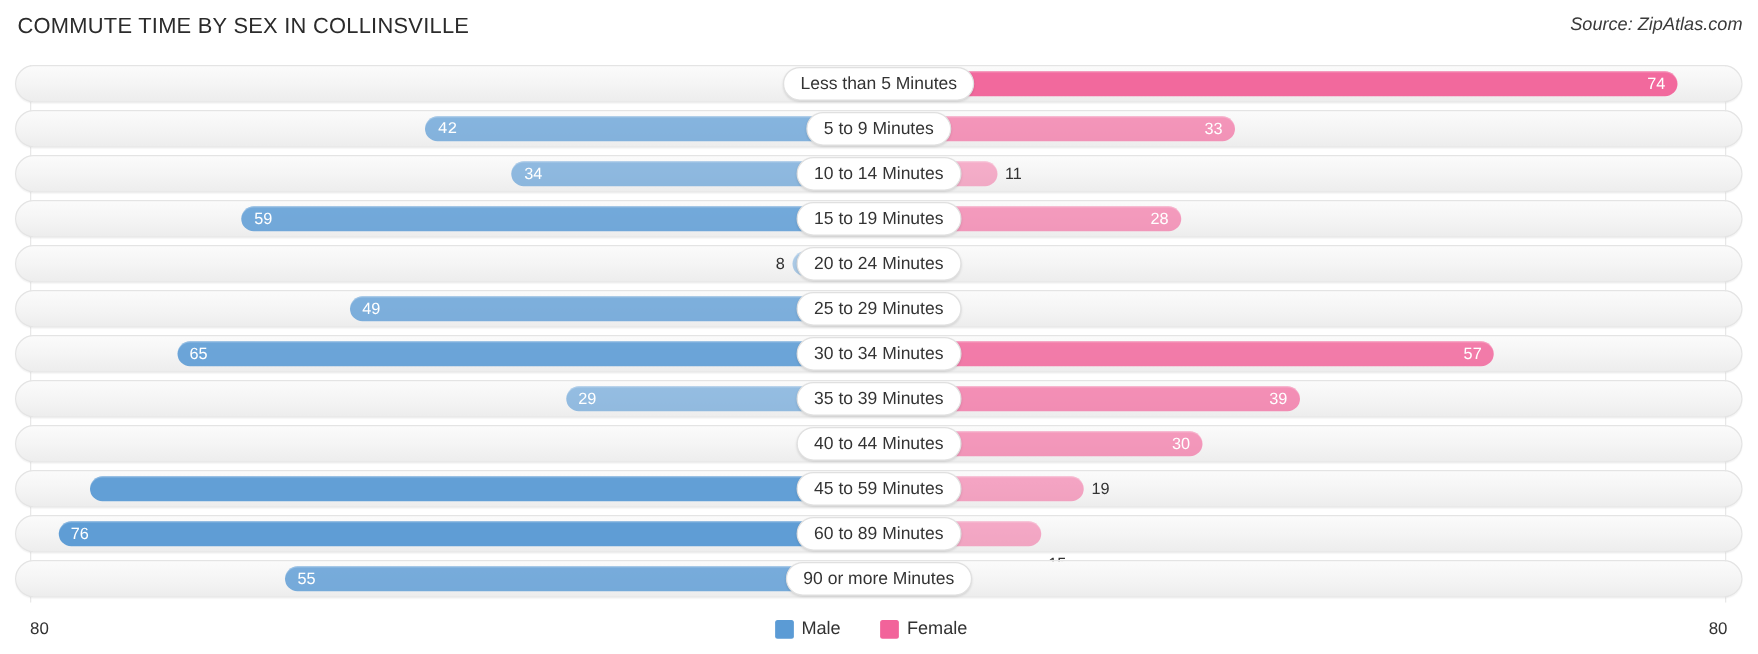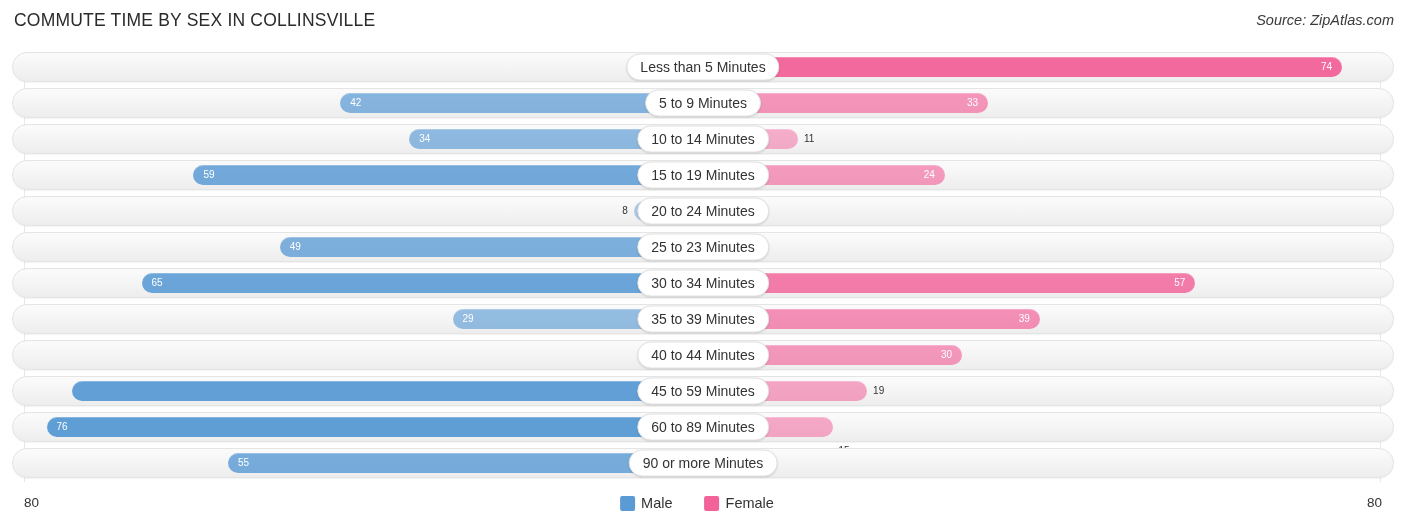--- a/index.html
+++ b/index.html
@@ -85,21 +85,21 @@
   .bar.right {
     left: 0;
     background: #f2639a;
     box-shadow: inset 0 1px 0 rgba(255,255,255,0.25);
   }
   .val {
     position: absolute;
     top: 0;
     height: 28px;
     line-height: 28px;
-    font-size: 10px;
+    font-size: 13px;
     color: #333;
     white-space: nowrap;
   }
   .val.outL { right: 0; padding-right: 6px; }
   .val.outR { left: 0; padding-left: 6px; }
   .val.inL  { left: 0; padding-left: 9px; color: #ffffff; }
   .val.inR  { right: 0; padding-right: 9px; color: #ffffff; }
 
   .cat {
     position: absolute;
@@ -185,21 +185,21 @@
         </div>
         <div class="half right">
           <div class="bar right" style="width: 639.175px; opacity: 0.9565;"></div>
           <div class="val inR" style="right: 51.825px;">74</div>
         </div>
         <div class="cat">Less than 5 Minutes</div>
       </div>
       <div class="row">
         <div class="half left">
           <div class="bar left" style="width: 362.775px; opacity: 0.7245;"></div>
-          <div class="val inL" style="left: 328.225px;">42</div>
+          <div class="val inL" style="left: 328.225px; font-family: Liberation Mono, monospace;">42</div>
         </div>
         <div class="half right">
           <div class="bar right" style="width: 285.037px; opacity: 0.65925;"></div>
           <div class="val inR" style="right: 405.962px;">33</div>
         </div>
         <div class="cat">5 to 9 Minutes</div>
       </div>
       <div class="row">
         <div class="half left">
           <div class="bar left" style="width: 293.675px; opacity: 0.6665;"></div>
@@ -211,41 +211,41 @@
         </div>
         <div class="cat">10 to 14 Minutes</div>
       </div>
       <div class="row">
         <div class="half left">
           <div class="bar left" style="width: 509.613px; opacity: 0.84775;"></div>
           <div class="val inL" style="left: 181.387px;">59</div>
         </div>
         <div class="half right">
           <div class="bar right" style="width: 241.85px; opacity: 0.623;"></div>
-          <div class="val inR" style="right: 449.15px;">24</div>
+          <div class="val inR" style="right: 449.15px;">28</div>
         </div>
         <div class="cat">15 to 19 Minutes</div>
       </div>
       <div class="row">
         <div class="half left">
           <div class="bar left" style="width: 69.1px; opacity: 0.478;"></div>
           <div class="val outL" style="right: 69.1px;">8</div>
         </div>
         <div class="half right">
           <div class="bar right" style="width: 52px; opacity: 0.449;"></div>
           <div class="val outR" style="left: 52px;">4</div>
         </div>
         <div class="cat">20 to 24 Minutes</div>
       </div>
       <div class="row">
         <div class="half left">
           <div class="bar left" style="width: 423.238px; opacity: 0.77525;"></div>
           <div class="val inL" style="left: 267.762px;">49</div>
         </div>
-        <div class="cat">25 to 23 Minutes</div>
+        <div class="cat">25 to 29 Minutes</div>
       </div>
       <div class="row">
         <div class="half left">
           <div class="bar left" style="width: 561.438px; opacity: 0.89125;"></div>
           <div class="val inL" style="left: 129.562px;">65</div>
         </div>
         <div class="half right">
           <div class="bar right" style="width: 492.337px; opacity: 0.83325;"></div>
           <div class="val inR" style="right: 198.662px;">57</div>
         </div>

